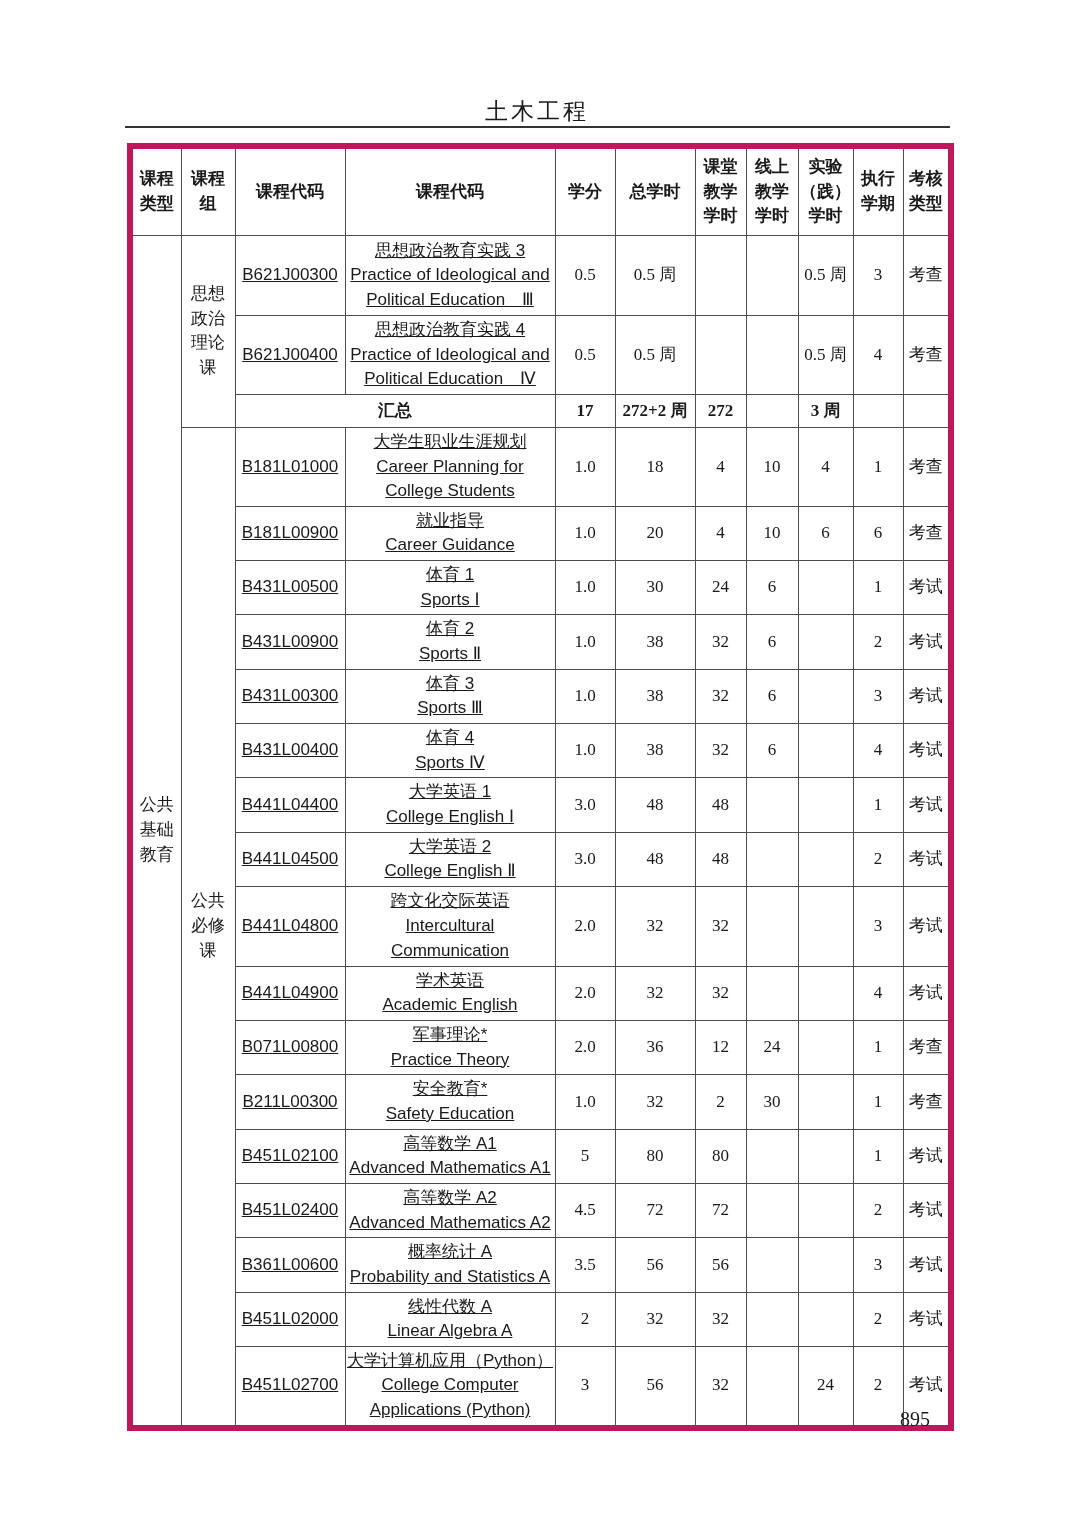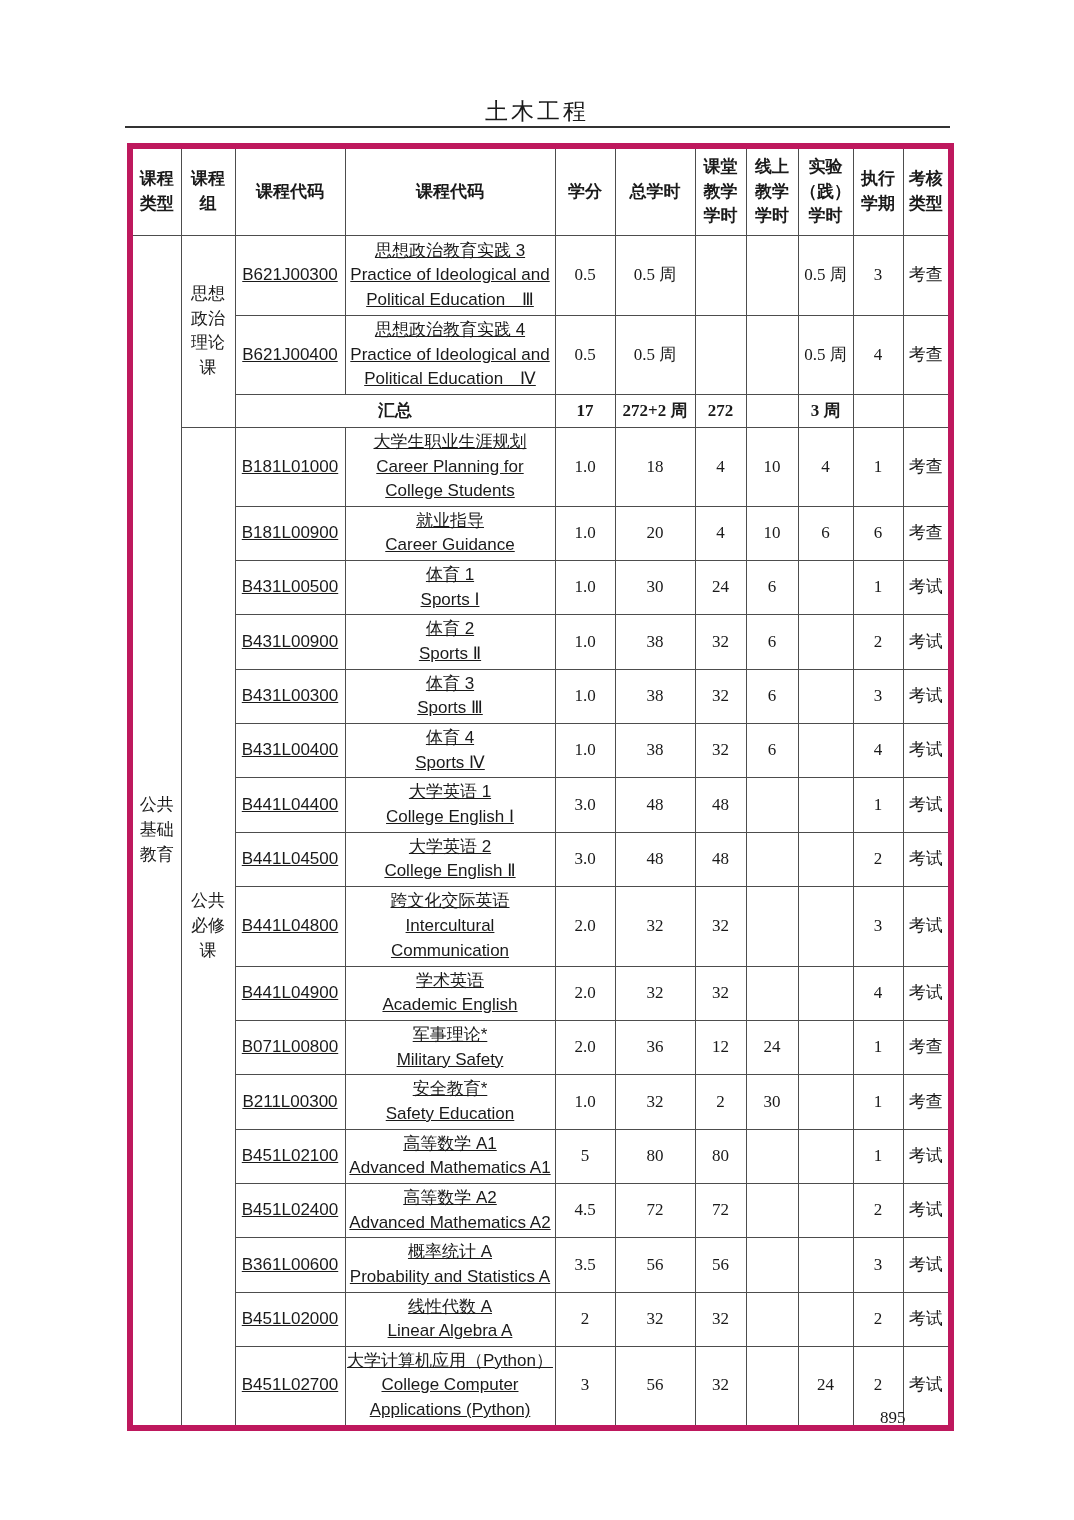--- a/index.html
+++ b/index.html
@@ -26,22 +26,22 @@
     padding:2px 1px;
     font-size:17px;line-height:1.45;
     white-space:pre-line;overflow:hidden;
   }
   table.curriculum th{font-weight:bold;height:82px;}
   .h33{height:33px;} .h53{height:53px;} .h75{height:75px;} .h77{height:77px;} .h80{height:80px;}
   td.code, td.name{font-family:"Liberation Sans", sans-serif;text-decoration:underline;}
   td.num{font-family:"Liberation Serif", serif;}
   tr.summary-row td{font-weight:bold;margin-top:12px;}
   .page-num{
-    position:absolute;top:1408px;left:880px;width:70px;text-align:left;
-    font-size:17px;
+    position:absolute;top:1408px;left:880px;width:70px;text-align:center;
+    font-size:20px;
   }
 </style>
 </head>
 <body>
 
 <div class="doc-title">土木工程</div>
 <div class="title-rule"></div>
 
 <table class="curriculum">
   <colgroup>
@@ -247,21 +247,21 @@
       <td class="num">32</td>
       <td class="num">32</td>
       <td class="num"></td>
       <td class="num"></td>
       <td class="num">4</td>
       <td>考试</td>
     </tr>
     <tr class="h53">
       <td class="code">B071L00800</td>
       <td class="name">军事理论*
-Military Safety</td>
+Practice Theory</td>
       <td class="num">2.0</td>
       <td class="num">36</td>
       <td class="num">12</td>
       <td class="num">24</td>
       <td class="num"></td>
       <td class="num">1</td>
       <td>考查</td>
     </tr>
     <tr class="h53">
       <td class="code">B211L00300</td>

